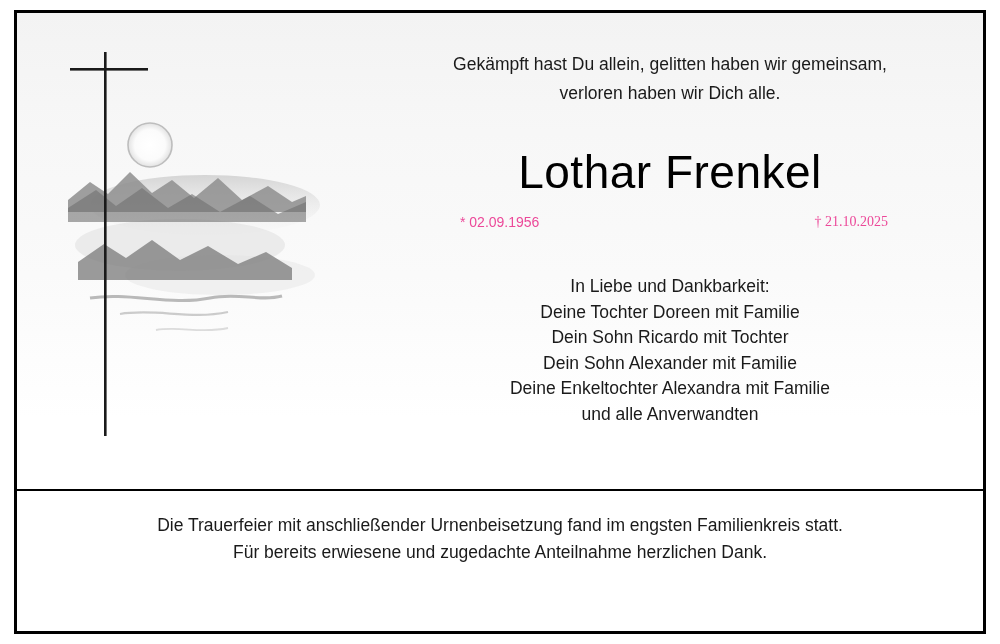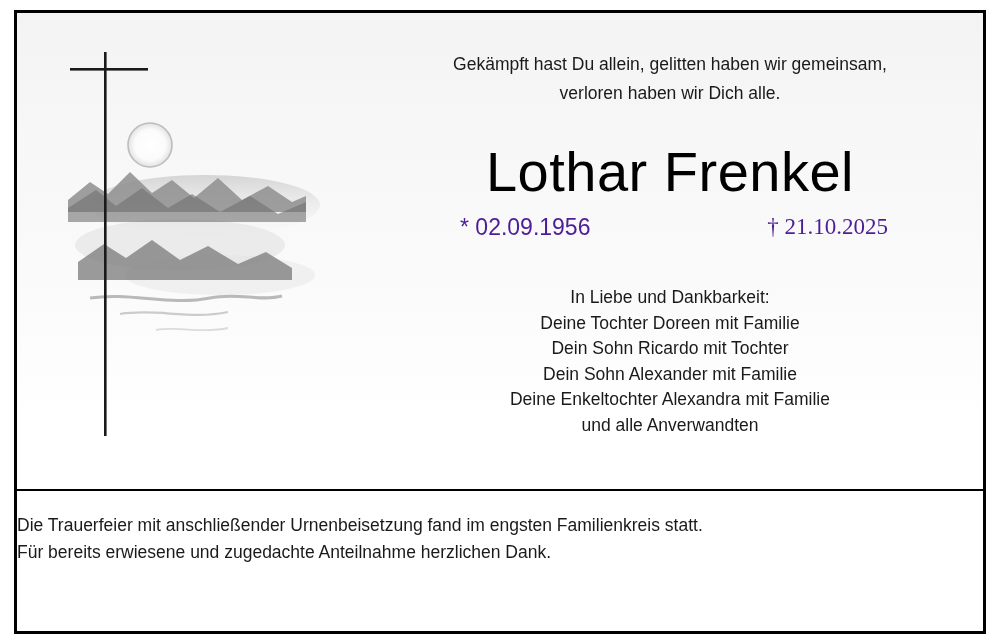--- a/index.html
+++ b/index.html
@@ -80,33 +80,33 @@
 
   .verse {
     font-size: 17.5px;
     line-height: 29px;
     color: #1a1a1a;
     white-space: pre-line;
   }
 
   .name {
     margin-top: 38px;
-    font-size: 56px;
+    font-size: 46px;
     line-height: 52px;
     font-weight: normal;
     letter-spacing: 0.5px;
     color: #000000;
   }
 
   .dates {
     margin-top: 16px;
     display: flex;
     justify-content: center;
-    font-size: 23px;
-    color: #4c1d95;
+    font-size: 14px;
+    color: #ec4899;
   }
   .dates .birth {
     width: 240px;
     text-align: left;
     padding-left: 30px;
     box-sizing: border-box;
   }
   .dates .death {
     width: 240px;
     text-align: right;
@@ -124,20 +124,21 @@
   .family-line {
     display: block;
   }
 
   
   .footer {
     position: absolute;
     left: 17px;
     top: 512px;
     width: 966px;
+    text-align: center;
     font-size: 17.5px;
     line-height: 27px;
     color: #1a1a1a;
     white-space: pre-line;
   }
 </style>
 </head>
 <body>
 
 <div class="obituary">

